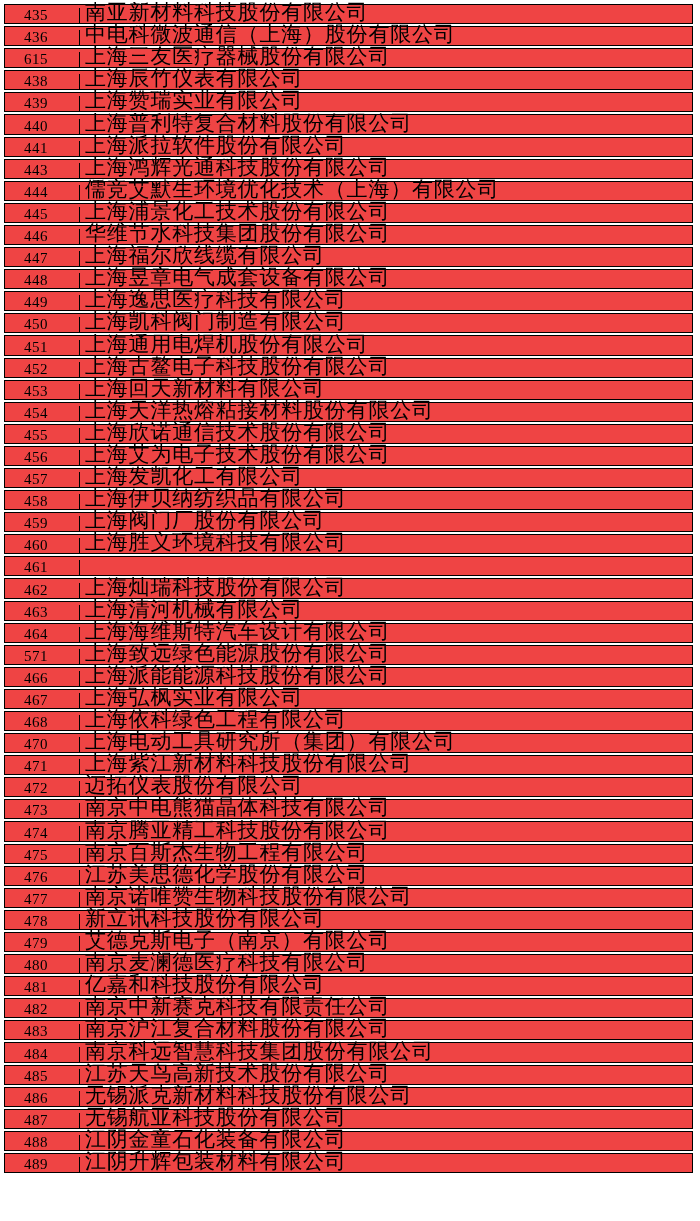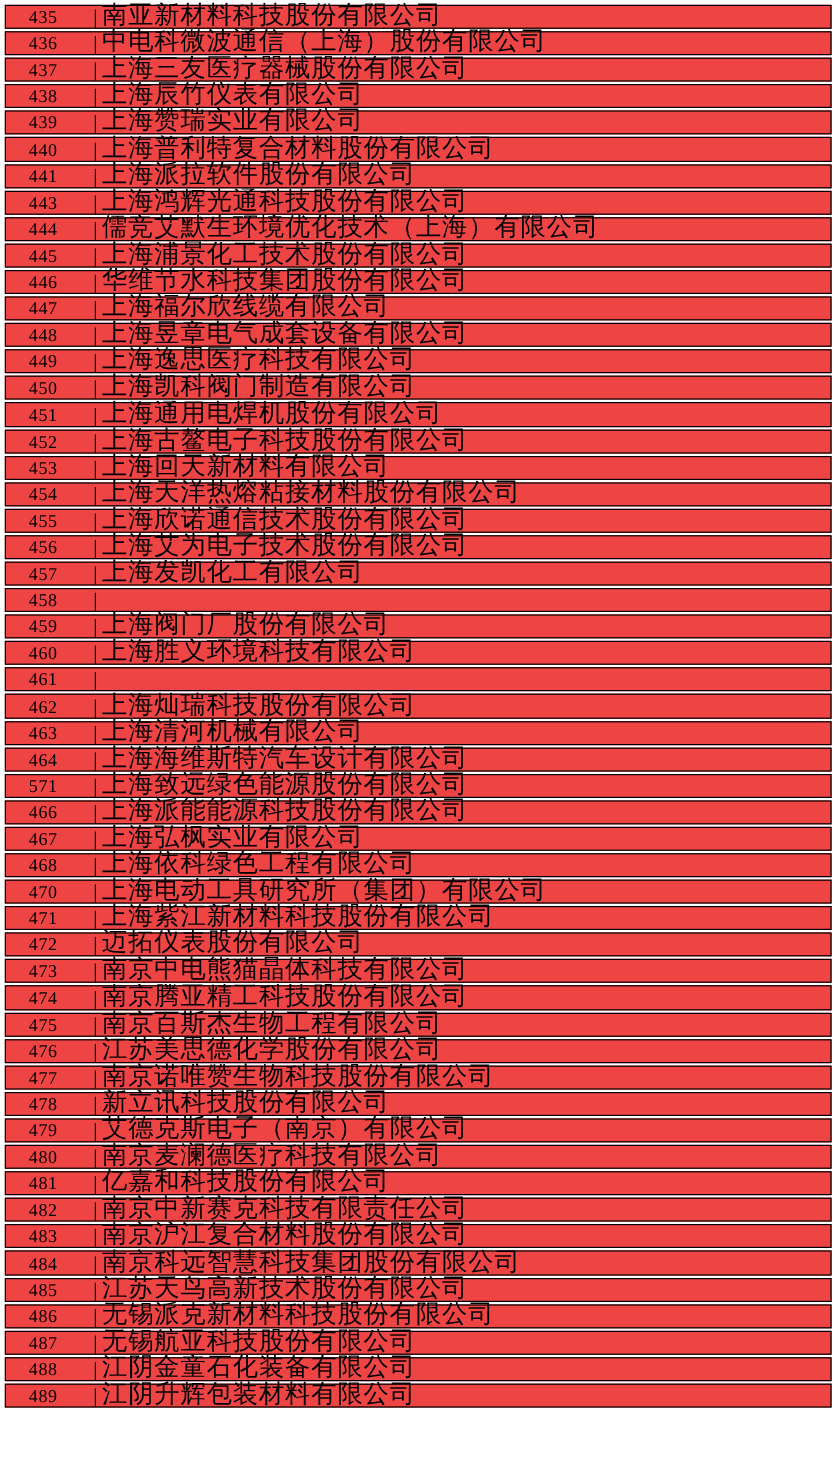--- a/index.html
+++ b/index.html
@@ -68,21 +68,21 @@
     <div class="cell num">435</div>
     <div class="cell name">南亚新材料科技股份有限公司</div>
   </div>
 
   <div class="row">
     <div class="cell num">436</div>
     <div class="cell name">中电科微波通信（上海）股份有限公司</div>
   </div>
 
   <div class="row">
-    <div class="cell num">437</div>
+    <div class="cell num">615</div>
     <div class="cell name">上海三友医疗器械股份有限公司</div>
   </div>
 
   <div class="row">
     <div class="cell num">438</div>
     <div class="cell name">上海辰竹仪表有限公司</div>
   </div>
 
   <div class="row">
     <div class="cell num">439</div>
@@ -170,20 +170,21 @@
     <div class="cell name">上海艾为电子技术股份有限公司</div>
   </div>
 
   <div class="row">
     <div class="cell num">457</div>
     <div class="cell name">上海发凯化工有限公司</div>
   </div>
 
   <div class="row">
     <div class="cell num">458</div>
+    <div class="cell name">上海伊贝纳纺织品有限公司</div>
   </div>
 
   <div class="row">
     <div class="cell num">459</div>
     <div class="cell name">上海阀门厂股份有限公司</div>
   </div>
 
   <div class="row">
     <div class="cell num">460</div>
     <div class="cell name">上海胜义环境科技有限公司</div>

